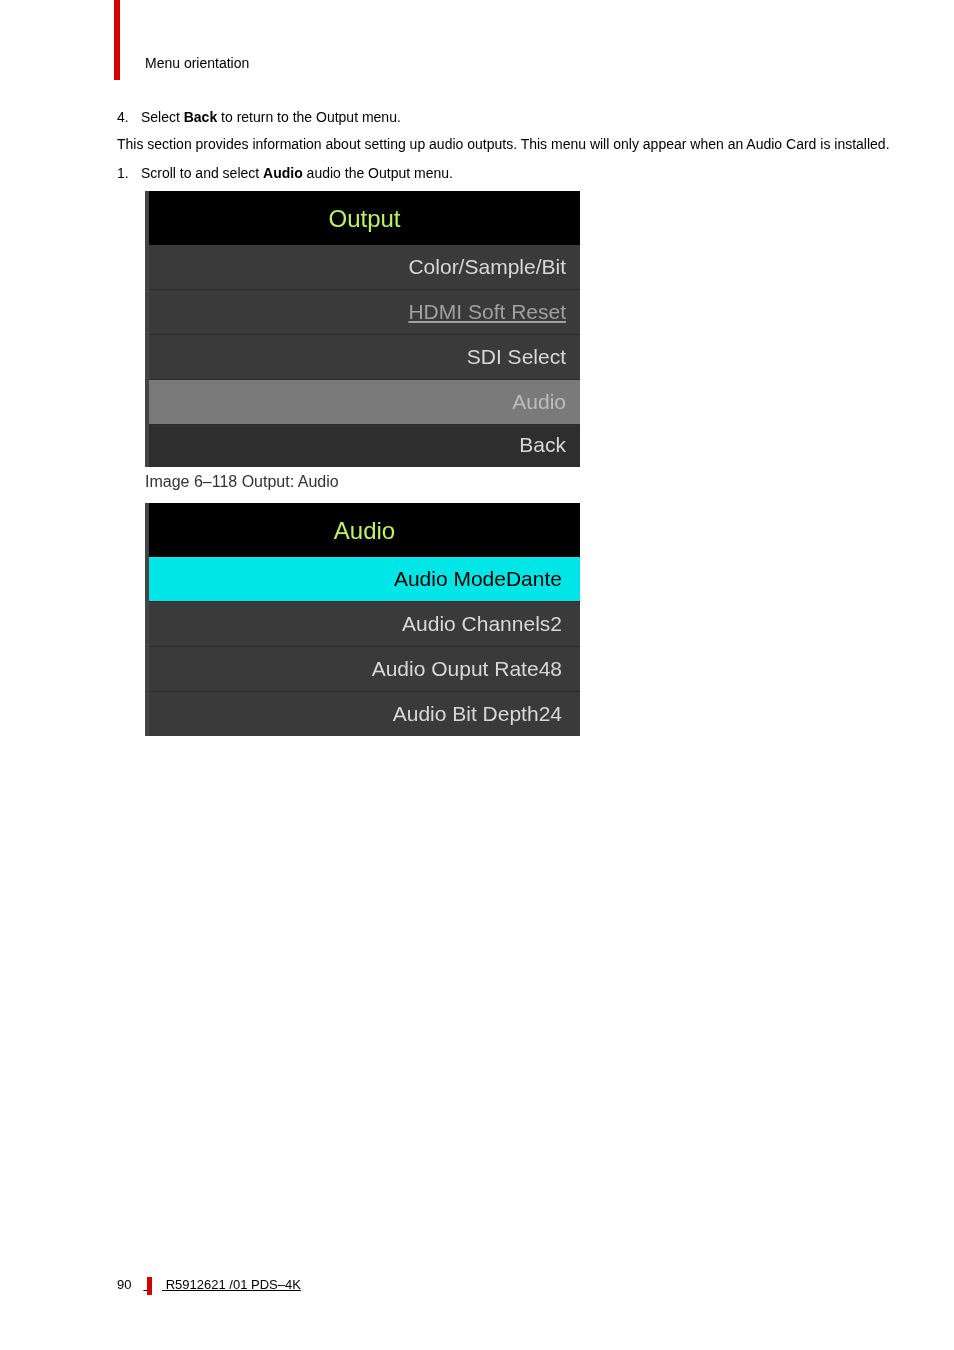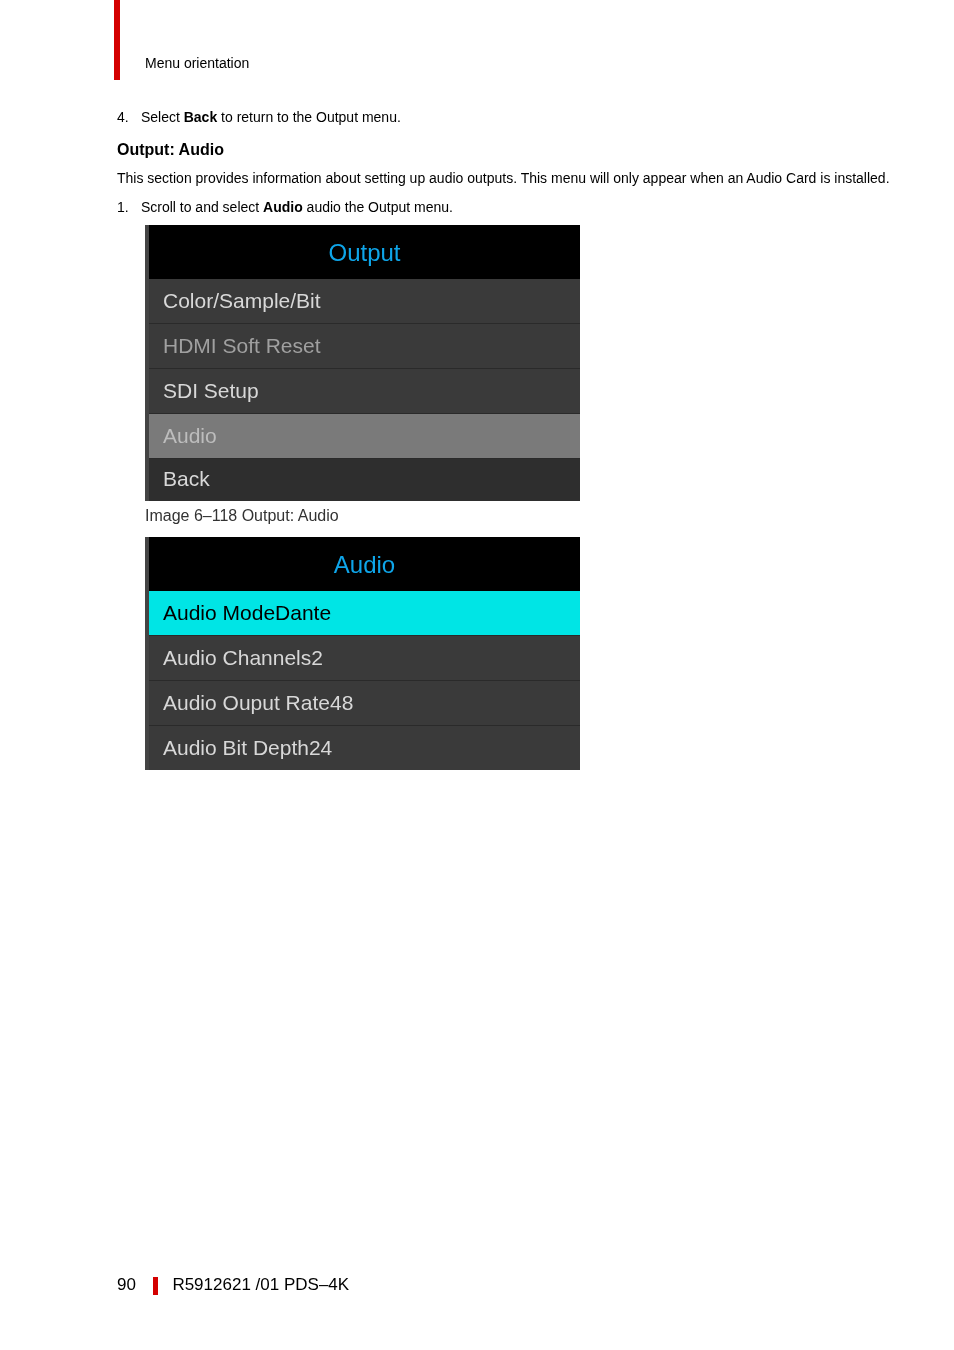--- a/index.html
+++ b/index.html
@@ -7,64 +7,63 @@
   .page { position: relative; width: 954px; height: 1350px; margin-left: 32px; }
   .red-bar { position: absolute; left: 82px; top: 0; width: 6px; height: 80px; background: #d40000; }
   .header-text { position: absolute; left: 113px; top: 55px; font-size: 14px; color: #000; }
   .content { position: absolute; left: 85px; top: 108px; width: 785px; }
   .step { font-size: 14px; margin-bottom: 8px; line-height: 1.35; }
   .step .num { display: inline-block; width: 20px; }
   .h-sub { font-size: 16px; font-weight: bold; margin-top: 14px; margin-bottom: 10px; }
   .para { font-size: 14px; text-align: justify; line-height: 1.35; margin-bottom: 10px; }
   .caption { font-size: 16px; color: #333; margin-top: 6px; margin-bottom: 12px; margin-left: 28px; }
   .menu-sc { width: 435px; margin-left: 28px; border-left: 4px solid #444; }
-  .menu-title { background: #000; color: #0ea5e9; font-size: 24px; text-align: center; padding: 14px 0 12px; font-family: "Segoe UI", Arial, sans-serif; }
-  .menu-row { background: #3a3a3a; color: #d8d8d8; font-size: 21px; padding: 10px 14px; font-family: "Segoe UI", Arial, sans-serif; display: flex; justify-content: flex-start; }
+  .menu-title { background: #000; color: #bef264; font-size: 24px; text-align: center; padding: 14px 0 12px; font-family: "Segoe UI", Arial, sans-serif; }
+  .menu-row { background: #3a3a3a; color: #d8d8d8; font-size: 21px; padding: 10px 14px; font-family: "Segoe UI", Arial, sans-serif; display: flex; justify-content: flex-end; }
   .menu-row.sel { background: #7a7a7a; color: #bdbdbd; }
-  .menu-row.dim { color: #a0a0a0; }
+  .menu-row.dim { color: #a0a0a0; text-decoration: underline; }
   .menu-row.back { background: #2e2e2e; color: #d8d8d8; padding-top:8px; padding-bottom:10px; }
   .menu-row.cyan { background: #00e5e5; color: #000; }
   .menu-row .val { margin-right: 4px; }
   .menu-sc .menu-row + .menu-row { border-top: 1px solid #2a2a2a; }
-  .footer { position: absolute; left: 85px; bottom: 55px; font-size: 17px; }
+  .footer { position: absolute; left: 85px; bottom: 55px; font-size: 13px; text-decoration: underline; }
   .footer .pn { display: inline-block; margin-right: 12px; }
   .footer .bar { display: inline-block; width: 5px; height: 18px; background: #d40000; vertical-align: middle; margin-right: 10px; }
 </style>
 </head>
 <body>
 
 <div class="page">
   <div class="red-bar"></div>
   <div class="header-text">Menu orientation</div>
 
   <div class="content">
 
     <div class="step">
       <span class="num">4.</span>
       <span>Select </span><b>Back</b><span> to return to the Output menu.</span>
     </div>
 
-    <div class="h-sub">Output: Audio</div>
     <div class="para">This section provides information about setting up audio outputs. This menu will only appear when an Audio Card is installed.</div>
 
     <div class="step">
       <span class="num">1.</span>
       <span>Scroll to and select </span><b>Audio</b><span> audio the Output menu.</span>
     </div>
 
     <div class="menu-sc">
       <div class="menu-title">Output</div>
       <div class="menu-row">
           <span>Color/Sample/Bit</span>
         </div>
       <div class="menu-row dim">
           <span>HDMI Soft Reset</span>
         </div>
       <div class="menu-row">
-          <span>SDI Setup</span>
+          <span>SDI Select</span>
         </div>
       <div class="menu-row sel">
           <span>Audio</span>
         </div>
       <div class="menu-row back">
           <span>Back</span>
         </div>
     </div>
     <div class="caption">Image 6–118  Output: Audio</div>
 

